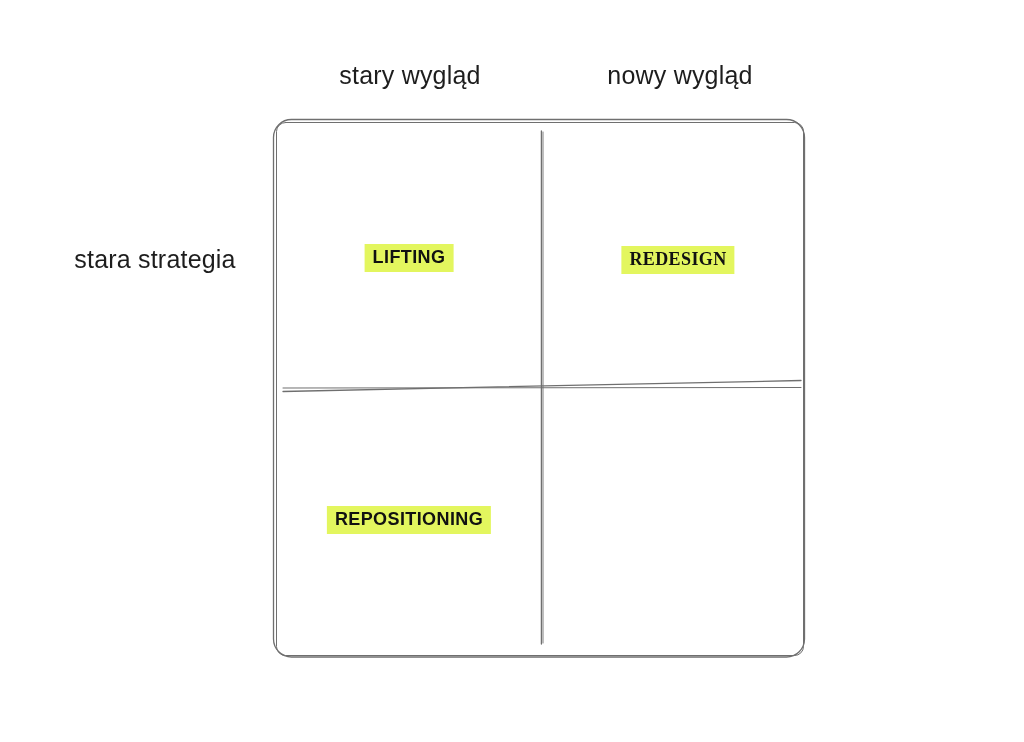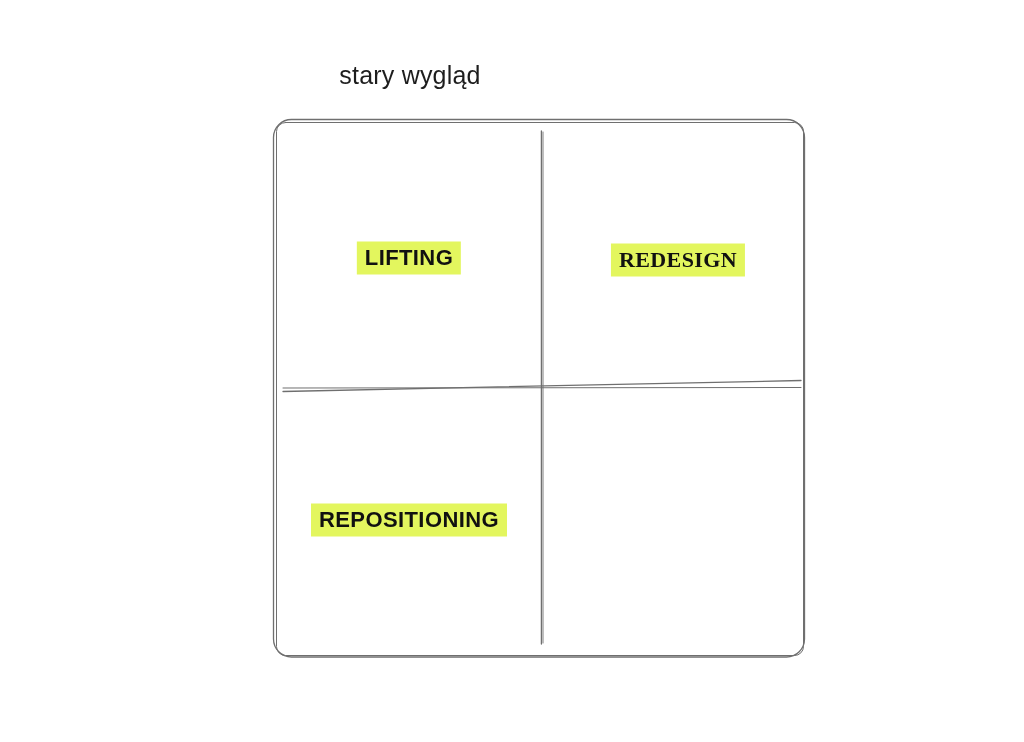--- a/index.html
+++ b/index.html
@@ -27,21 +27,21 @@
     transform: translate(-50%, -50%);
     font-size: 25px;
     font-weight: 400;
     color: var(--text, #1d1d1d);
     letter-spacing: 0.2px;
     white-space: nowrap;
   }
   .quadrant-label {
     position: absolute;
     transform: translate(-50%, -50%);
-    font-size: 22px;
+    font-size: 18px;
     font-weight: 700;
     color: #111111;
     letter-spacing: 0.4px;
     white-space: nowrap;
     background: var(--highlight, #e3f65e);
     padding: 3px 8px 4px 8px;
   }
   .col-header { top: 75px; }
 </style>
 </head>
@@ -57,19 +57,21 @@
 
       <line x1="541.4" y1="131" x2="541.4" y2="644"></line>
       <line x1="543" y1="132" x2="543" y2="643" stroke-width="0.9"></line>
 
       <line x1="283" y1="391.5" x2="801" y2="380.5"></line>
       <line x1="283" y1="388" x2="801" y2="387.5" stroke-width="1"></line>
     </g>
   </svg>
 
   <div class="axis-label col-header" style="left:410px;">stary wygląd</div>
+  <div class="axis-label col-header" style="left:680px;">nowy wygląd</div>
 
+  <div class="axis-label" style="left:155px; top:259px;">stara strategia</div>
 
   <div class="quadrant-label" style="left:409px; top:258px;">LIFTING</div>
   <div class="quadrant-label" style="left:678px; top:260px;font-family:Liberation Serif, serif;">REDESIGN</div>
   <div class="quadrant-label" style="left:409px; top:520px;text-align:right;">REPOSITIONING</div>
 
 </div>
 
 </body></html>

